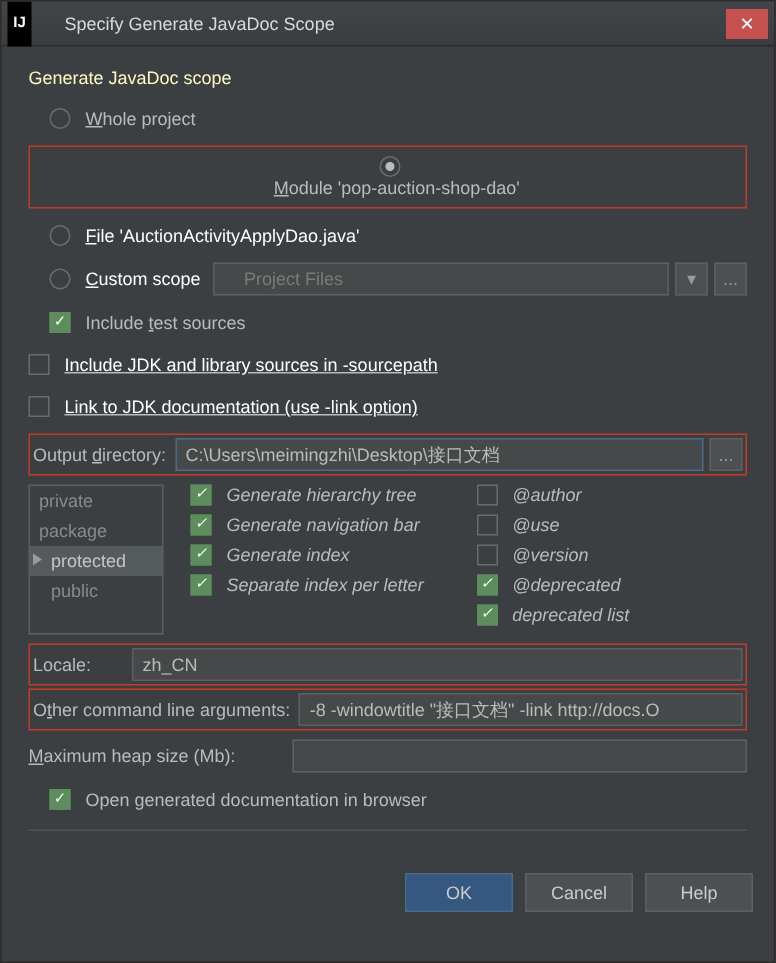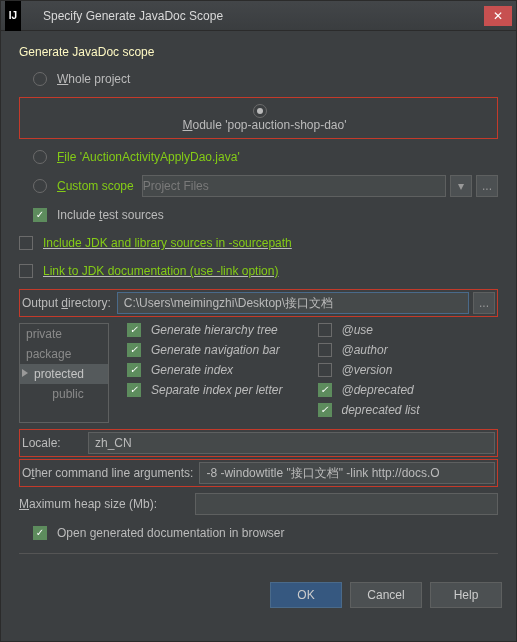--- a/index.html
+++ b/index.html
@@ -16,45 +16,45 @@
 .row { display: flex; align-items: center; margin: 8px 0 8px 14px; min-height: 20px; }
 .row.indent0 { margin-left: 0; text-decoration: underline; }
 .row label { font-size: 12px; }
 .radio, .check { width: 14px; height: 14px; border: 1px solid #6b6b6b; margin-right: 10px; flex-shrink: 0; display: inline-flex; align-items: center; justify-content: center; }
 .radio { border-radius: 50%; }
 .radio.sel::after { content: ""; width: 6px; height: 6px; border-radius: 50%; background: #bbbbbb; }
 .check.sel { background: #5d8c5d; border-color: #5d8c5d; }
 .check.sel::after { content: "✓"; color: #fff; font-size: 10px; line-height: 1; }
 .underline { text-decoration: underline; }
 
-.scope-input { flex: 1; background: #45494a; border: 1px solid #5e6060; color: #7a7a7a; padding: 2px 0; height: 22px; margin-left: 8px; font-size: 12px; }
+.scope-input { flex: 1; background: #45494a; border: 1px solid #5e6060; color: #7a7a7a; padding: 2px 20px; height: 22px; margin-left: 8px; font-size: 12px; }
 .small-btn { width: 22px; height: 22px; background: #4c5052; border: 1px solid #5e6060; color: #999; margin-left: 4px; display: inline-flex; align-items: center; justify-content: center; font-size: 12px; }
 
 .redbox { border: 1px solid #c43a2a; padding: 2px; margin: 2px 0; }
 .redfield { display: flex; align-items: center; }
 .fld-label { width: auto; white-space: nowrap; margin-right: 6px; font-size: 12px; }
 .fld-input { flex: 1; background: #45494a; border: 1px solid #4a6a8a; color: #bbbbbb; padding: 2px 6px; height: 22px; font-size: 12px; }
 .fld-input.plain { border: 1px solid #5e6060; }
 
 .mid { display: flex; margin: 6px 0; }
 .vislist { width: 90px; border: 1px solid #5e6060; background: #3c3f41; font-size: 12px; }
 .vislist div { padding: 3px 6px; color: #8a8a8a; }
 .vislist .protected { background: #555a5c; color: #c5c5c5; position: relative; padding-left: 14px; }
 .vislist .protected::before { content: ""; position: absolute; left: 2px; top: 5px; width: 0; height: 0; border-top: 4px solid transparent; border-bottom: 4px solid transparent; border-left: 6px solid #9a9a9a; }
-.vislist .public { padding-left: 14px; text-align: center; }
+.vislist .public { padding-left: 14px; }
 .optcols { flex: 1; display: flex; gap: 10px; margin-left: 18px; }
 .col { flex: 1; font-style: italic; }
 .col .optrow { display: flex; align-items: center; margin-bottom: 6px; font-size: 12px; }
 
 .bottom-separator { height: 1px; background: #555; margin: 10px 0; }
 .button-bar { display: flex; justify-content: flex-end; gap: 8px; padding: 10px 14px; }
 .btn { min-width: 72px; height: 26px; background: #4c5052; border: 1px solid #5e6060; color: #cccccc; font-size: 12px; display: inline-flex; align-items: center; justify-content: center; }
 .btn.primary { background: #365880; border-color: #4a6a8a; }
 
-.muted { color: #84cc16; }
+.muted { color: #ffffff; }
 </style>
 </head>
 <body>
 
 <div class="titlebar">
   <span class="icon">IJ</span>
   <span class="title">Specify Generate JavaDoc Scope</span>
   <span class="close">✕</span>
 </div>
 
@@ -131,25 +131,25 @@
             <span>Generate index</span>
           </div>
         <div class="optrow">
             <span class="check sel"></span>
             <span>Separate index per letter</span>
           </div>
       </div>
       <div class="col">
         <div class="optrow">
             <span class="check"></span>
-            <span>@use</span>
+            <span>@author</span>
           </div>
         <div class="optrow">
             <span class="check"></span>
-            <span>@author</span>
+            <span>@use</span>
           </div>
         <div class="optrow">
             <span class="check"></span>
             <span>@version</span>
           </div>
         <div class="optrow">
             <span class="check sel"></span>
             <span>@deprecated</span>
           </div>
         <div class="optrow">

